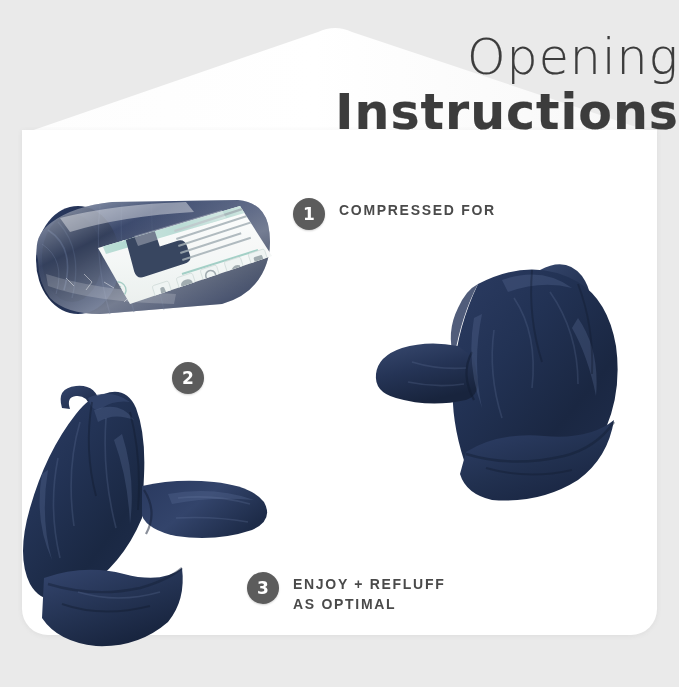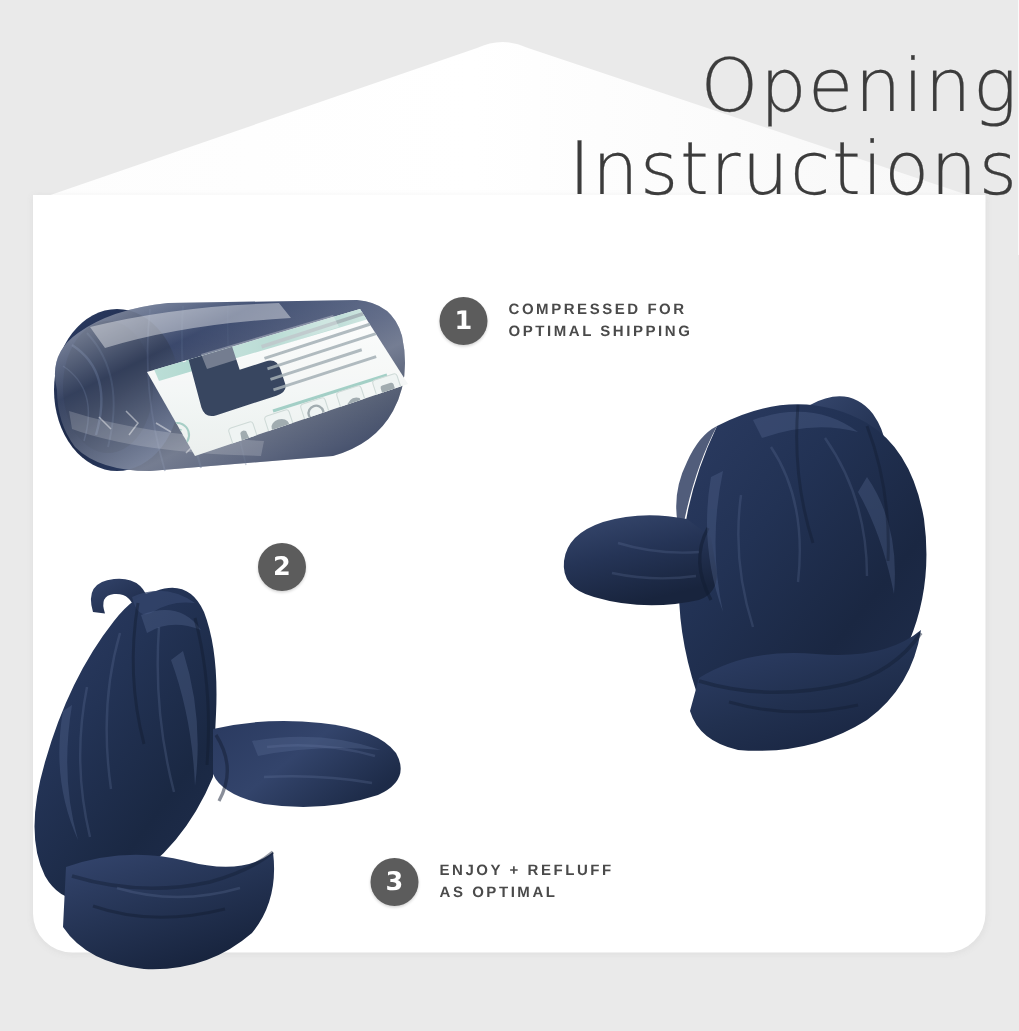--- a/index.html
+++ b/index.html
@@ -56,20 +56,21 @@
     -webkit-text-stroke: 0.15px #3c3c3c;
   }
   .heading-line.l1 {
     font-size: 49px;
     margin-left: -78px;
   }
   .heading-line.l2 {
     font-size: 49px;
     margin-left: 96px;
     margin-top: 6px;
+    font-weight: bold;
   }
 
   
   .step {
     position: absolute;
     display: flex;
     align-items: flex-start;
     z-index: 7;
   }
   .step-badge {
@@ -83,21 +84,21 @@
     align-items: center;
     justify-content: center;
     font-size: 17px;
     font-weight: bold;
     font-family: "DejaVu Sans", sans-serif;
     box-shadow: 0 1px 2px rgba(0,0,0,0.18);
   }
   .step-text {
     margin-left: 14px;
     color: #4a4a4a;
-    font-size: 10px;
+    font-size: 14px;
     font-weight: bold;
     letter-spacing: 1.7px;
     line-height: 1.45;
     white-space: nowrap;
     padding-top: 2px;
   }
   #step1 { left: 293px; top: 198px; }
   #step2 { left: 172px; top: 362px; }
   #step3 { left: 247px; top: 572px; }
 
@@ -403,21 +404,20 @@
         <path d="M 112 34 Q 124 80 120 132"></path>
         <path d="M 44 226 Q 84 240 132 228"></path>
       </g>
     </svg>
   </div>
 
   <div class="step" id="step1">
     <div class="step-badge">1</div>
     <div class="step-text">
       <div>COMPRESSED FOR</div>
-      <div>OPTIMAL SHIPPING</div>
     </div>
   </div>
 
   <div class="step" id="step2">
     <div class="step-badge">2</div>
     <div class="step-text">
     </div>
   </div>
 
   <div class="step" id="step3">

